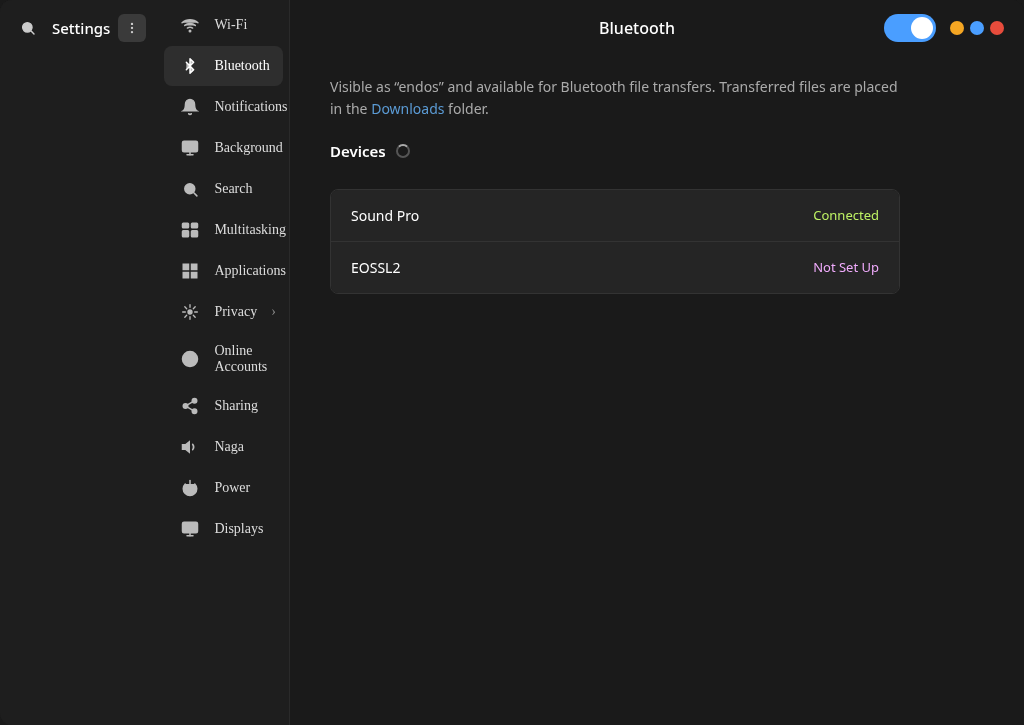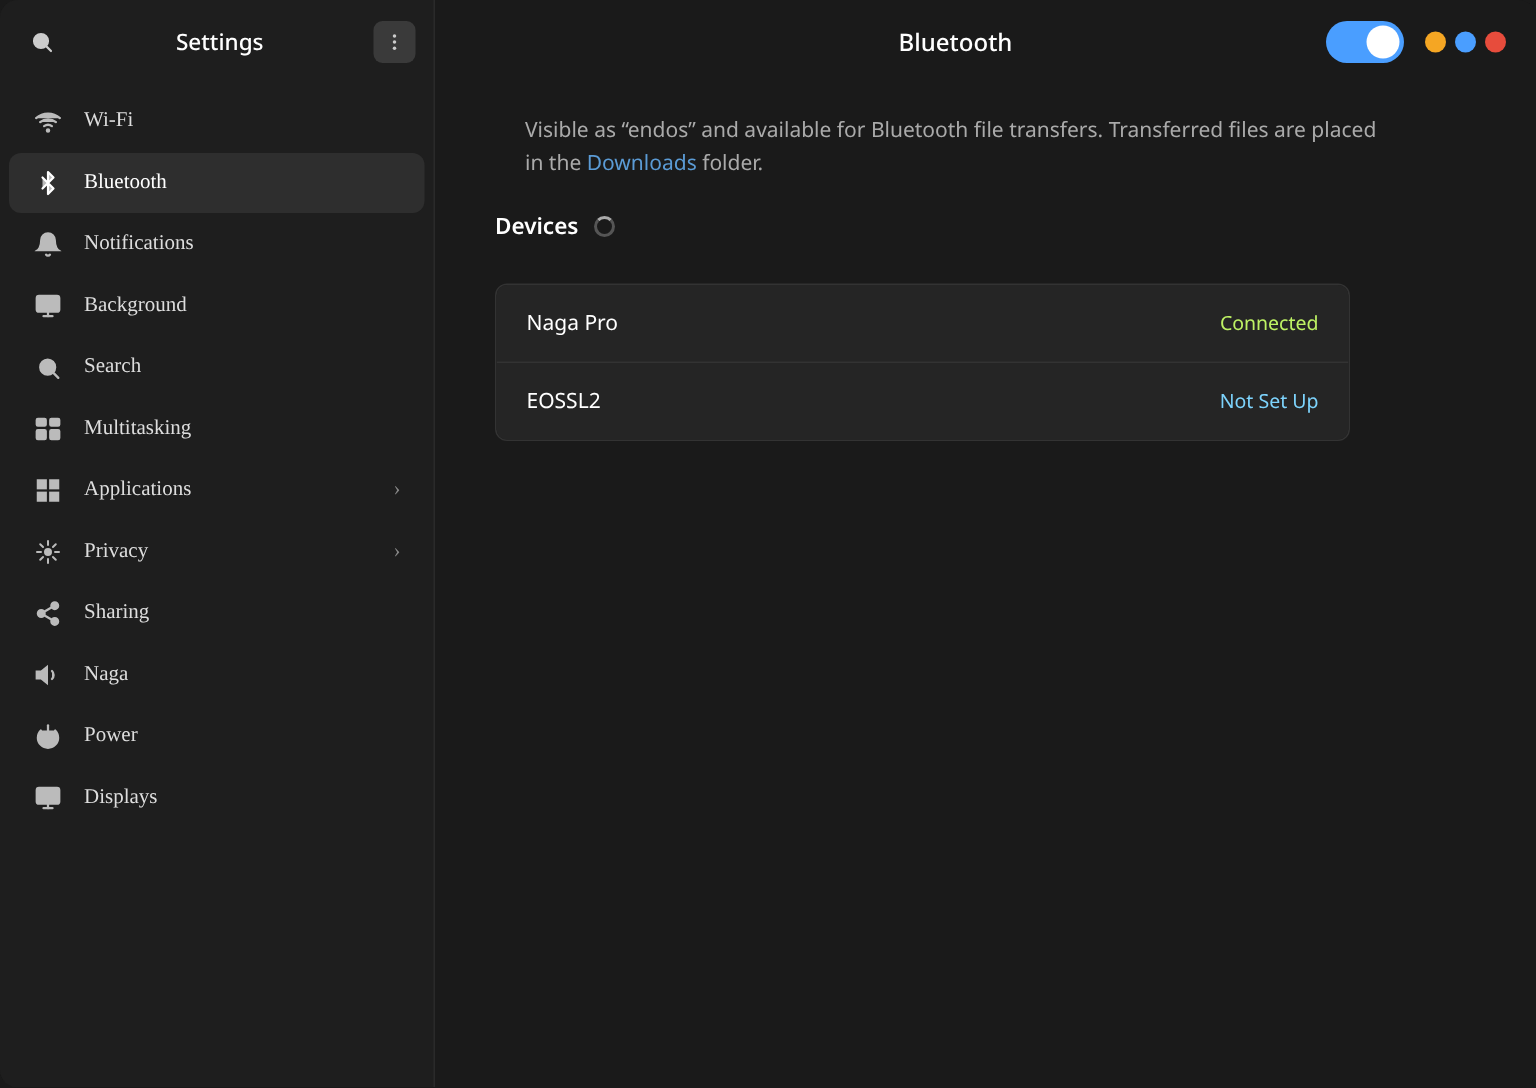--- a/index.html
+++ b/index.html
@@ -23,21 +23,21 @@
       border-radius: 12px;
       overflow: hidden;
     }
 
     
     .sidebar {
       width: 290px;
       min-width: 290px;
       background: #1e1e1e;
       display: flex;
-      flex-direction: column;
+      flex-direction: row;
       border-right: 1px solid #2a2a2a;
       justify-content: center;
     }
 
     .sidebar-header {
       display: flex;
       align-items: center;
       padding: 10px 12px;
       gap: 8px;
       height: 56px;
@@ -192,21 +192,20 @@
       padding: 20px 40px;
       overflow-y: auto;
     }
 
     .info-text {
       font-size: 14px;
       color: #aaaaaa;
       line-height: 1.6;
       margin-bottom: 20px;
       max-width: 580px;
-      margin-left: 20px;
     }
 
     .info-text a {
       color: #5b9bd5;
       text-decoration: none;
     }
 
     .devices-header {
       display: flex;
       align-items: center;
@@ -254,21 +253,21 @@
       border-bottom: none;
     }
 
     .device-name {
       font-size: 14px;
       color: #ffffff;
     }
 
     .device-status {
       font-size: 13px;
-      color: #7dd3fc;
+      color: #f0abfc;
     }
 
     .device-status.connected {
       color: #bef264;
     }
 
     
     svg {
       fill: currentColor;
     }
@@ -380,20 +379,30 @@
         <span class="icon">
           <svg width="16" height="18" viewBox="0 0 24 24" fill="none" stroke="currentColor" stroke-width="2" stroke-linecap="round">
             <circle cx="12" cy="12" r="3"></circle>
               <path d="M12 1v4M12 19v4M4.22 4.22l2.83 2.83M16.95 16.95l2.83 2.83M1 12h4M19 12h4M4.22 19.78l2.83-2.83M16.95 7.05l2.83-2.83"></path>
           </svg>
         </span>
         <span>Privacy</span>
         <span class="arrow">›</span>
       </div>
 
+      <div class="nav-item">
+        <span class="icon">
+          <svg width="18" height="18" viewBox="0 0 24 24" fill="none" stroke="currentColor" stroke-width="2" stroke-linecap="round">
+            <circle cx="12" cy="12" r="10"></circle>
+              <circle cx="12" cy="10" r="3"></circle>
+              <path d="M7 20.662V19a2 2 0 0 1 2-2h6a2 2 0 0 1 2 2v1.662"></path>
+          </svg>
+        </span>
+        <span>Online Accounts</span>
+      </div>
 
       <div class="nav-item">
         <span class="icon">
           <svg width="18" height="18" viewBox="0 0 24 24" fill="none" stroke="currentColor" stroke-width="2" stroke-linecap="round">
             <circle cx="18" cy="5" r="3"></circle>
               <circle cx="6" cy="12" r="3"></circle>
               <circle cx="18" cy="19" r="3"></circle>
               <line x1="8.59" y1="13.51" x2="15.42" y2="17.49"></line>
               <line x1="15.41" y1="6.51" x2="8.59" y2="10.49"></line>
           </svg>
@@ -452,21 +461,21 @@
         <span>Visible as “endos” and available for Bluetooth file transfers. Transferred files are placed in the </span><a href="#">Downloads</a><span> folder.</span>
       </p>
 
       <div class="devices-header">
         <span class="devices-label">Devices</span>
         <div class="spinner"></div>
       </div>
 
       <div class="devices-list">
         <div class="device-row">
-          <span class="device-name">Naga Pro</span>
+          <span class="device-name">Sound Pro</span>
           <span class="device-status connected">Connected</span>
         </div>
         <div class="device-row">
           <span class="device-name">EOSSL2</span>
           <span class="device-status">Not Set Up</span>
         </div>
       </div>
     </div>
   </div>
 </div>

